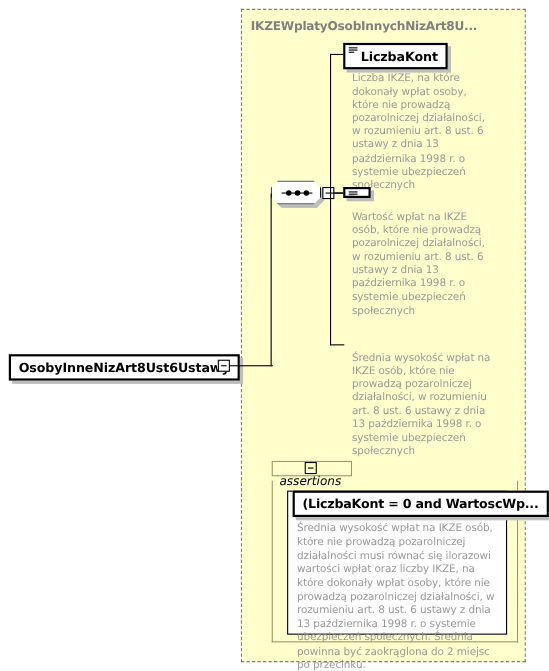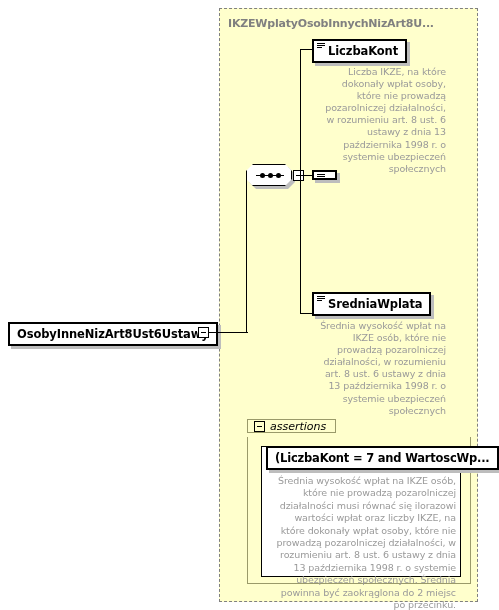--- a/index.html
+++ b/index.html
@@ -9,21 +9,20 @@
     background: #ffffff;
     font-family: "DejaVu Sans", sans-serif;
     overflow: hidden;
   }
 
   #canvas {
     position: relative;
     width: 499px;
     height: 610px;
     background: #ffffff;
-    text-align: right;
   }
 
   
   .group-box {
     position: absolute;
     background: #ffffcc;
     border: 1px dashed #808080;
   }
   .group-title {
     position: absolute;
@@ -152,25 +151,25 @@
     border-top: none;
   }
   .assert-tab {
     position: absolute;
     background: #ffffcc;
     border: 1px solid #9a9a6a;
     height: 14px;
     padding: 0 9px 0 6px;
     display: flex;
     align-items: center;
-    gap: 5px;
     font-size: 11px;
     font-style: italic;
     color: #000000;
     white-space: nowrap;
+    flex-direction: column;
   }
   .assert-toggle {
     position: relative;
     display: inline-block;
     width: 11px;
     height: 11px;
     background: #ffffcc;
     border: 1px solid #000000;
     flex: 0 0 auto;
   }
@@ -256,38 +255,29 @@
 
   <div class="node" style="left:312px; top:165px;">
     <div class="node-box">
       <span class="type-glyph">
         <i></i>
           <i></i>
           <i></i>
       </span>
     </div>
   </div>
-
-  <div class="node" style="left:312px; top:292px;">
-    <div class="node-box">
-      <span class="type-glyph">
-        <i></i>
-          <i></i>
-          <i></i>
-      </span>
-      <span>SredniaWplata</span>
-    </div>
-  </div>
+  <div class="doc" style="left:320px; top:192px; width:126px;">Wartość wpłat na IKZE osób, które nie prowadzą pozarolniczej działalności, w rozumieniu art. 8 ust. 6 ustawy z dnia 13 października 1998 r. o systemie ubezpieczeń społecznych</div>
+
   <div class="doc" style="left:320px; top:320px; width:126px;">Średnia wysokość wpłat na IKZE osób, które nie prowadzą pozarolniczej działalności, w rozumieniu art. 8 ust. 6 ustawy z dnia 13 października 1998 r. o systemie ubezpieczeń społecznych</div>
 
   <div class="assert-panel" style="left:247px; top:437px; width:224px; height:147px;"></div>
   <div class="assert-tab" style="left:247px; top:419px;">
     <span class="assert-toggle"></span>
     <span>assertions</span>
   </div>
 
   <div class="assert-inner" style="left:261px; top:446px; width:200px; height:131px;"></div>
 
-  <div class="assert-title" style="left:266px; top:446px;">(LiczbaKont = 7 and WartoscWp...</div>
+  <div class="assert-title" style="left:266px; top:446px;">(LiczbaKont = 0 and WartoscWp...</div>
 
   <div class="doc" style="left:270px; top:475px; width:186px; line-height:12.4px;">Średnia wysokość wpłat na IKZE osób, które nie prowadzą pozarolniczej działalności musi równać się ilorazowi wartości wpłat oraz liczby IKZE, na które dokonały wpłat osoby, które nie prowadzą pozarolniczej działalności, w rozumieniu art. 8 ust. 6 ustawy z dnia 13 października 1998 r. o systemie ubezpieczeń społecznych. Średnia powinna być zaokrąglona do 2 miejsc po przecinku.</div>
 
 </div>
 
 </body></html>

